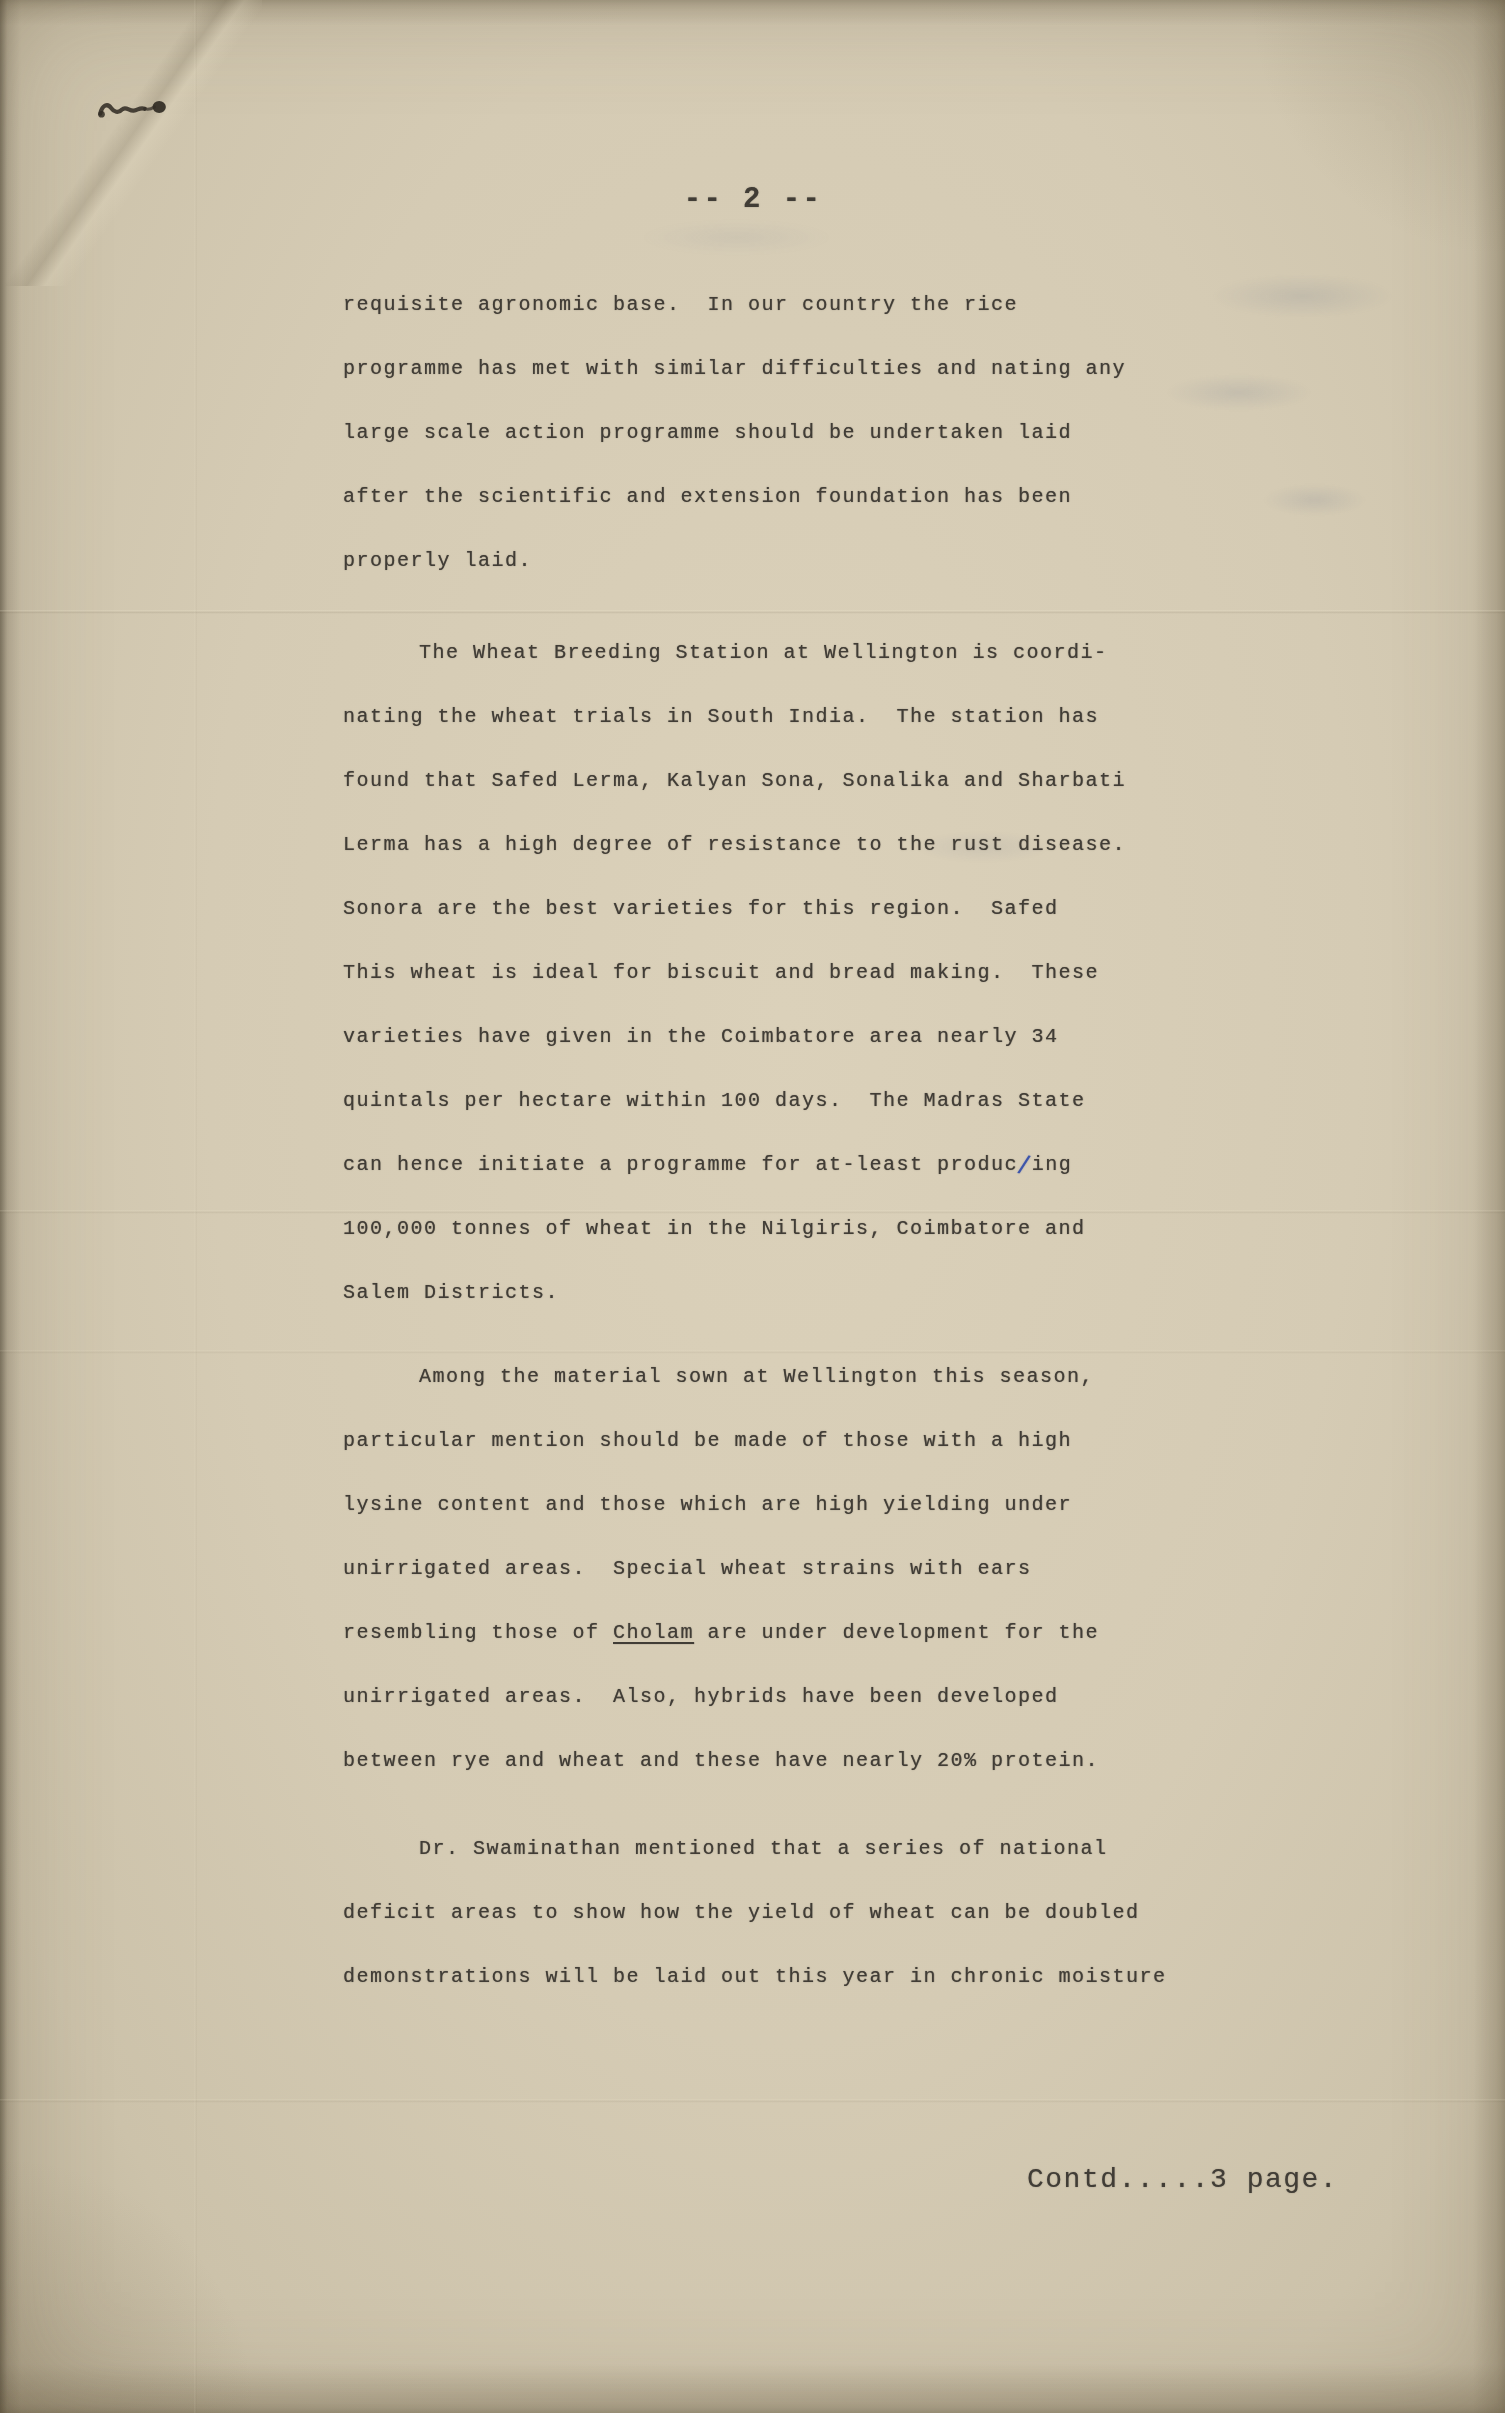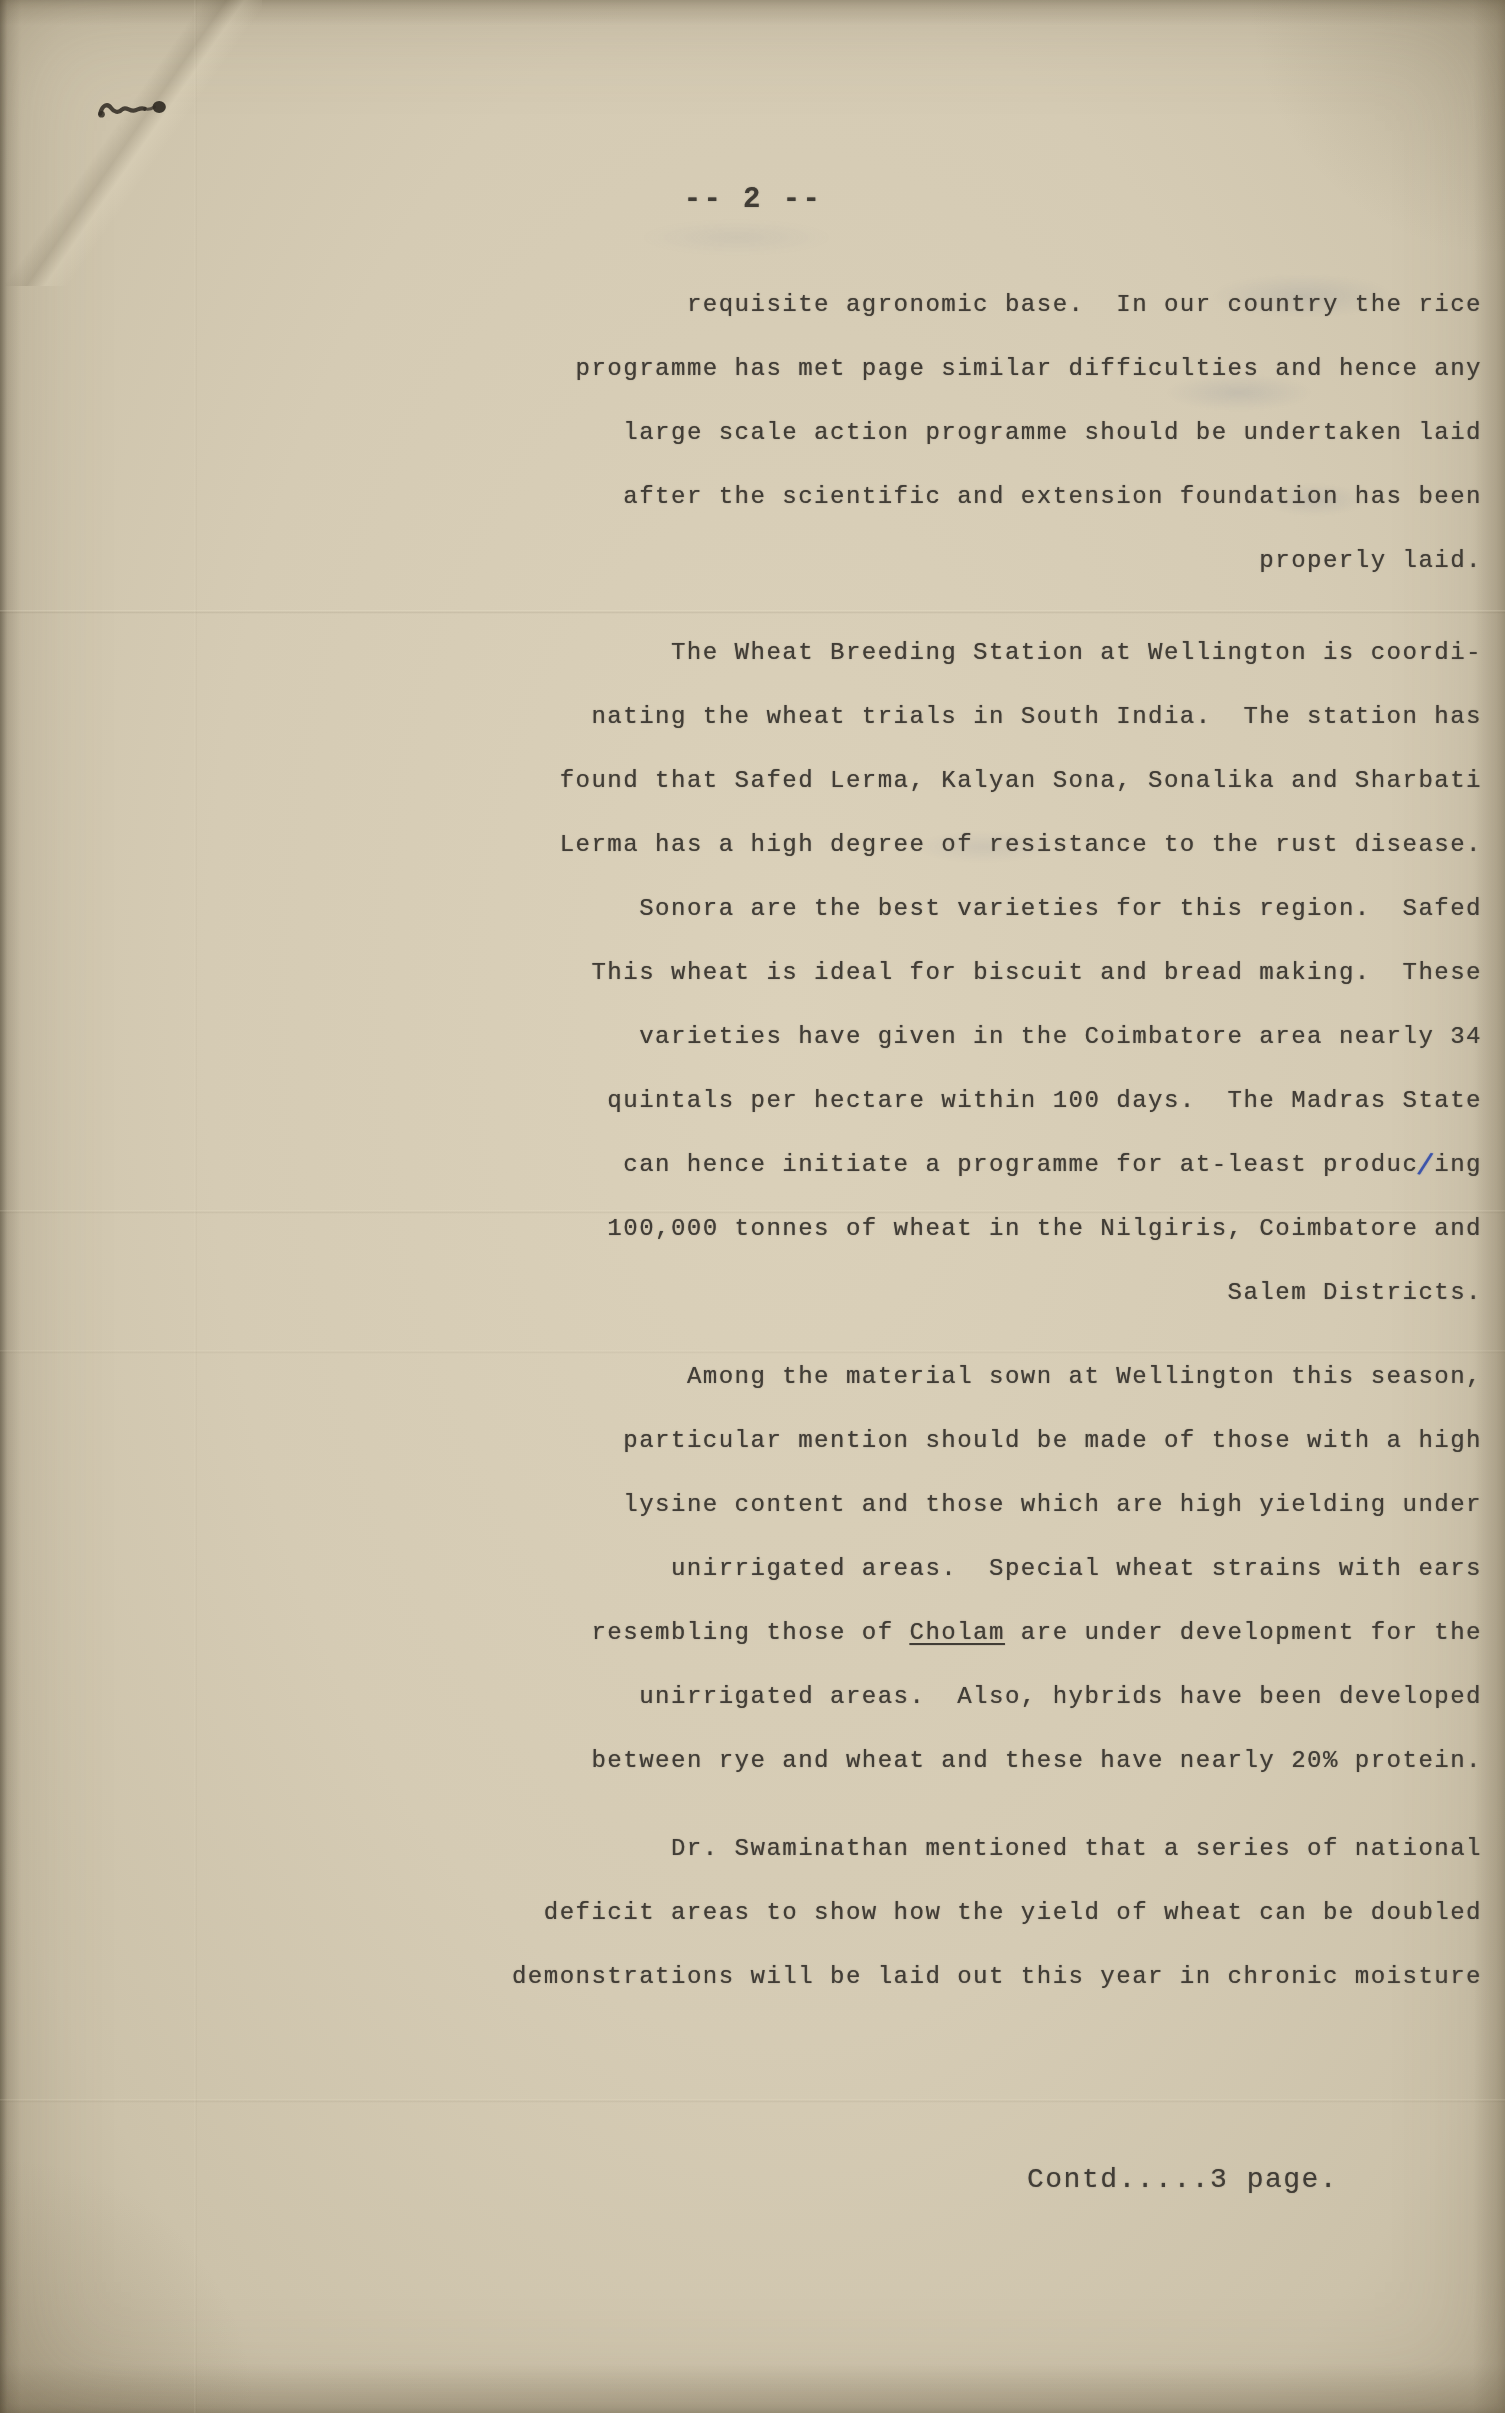--- a/index.html
+++ b/index.html
@@ -33,23 +33,22 @@
     background:linear-gradient(90deg, rgba(240,232,208,0.22) 0 1.2px, rgba(86,74,52,0.10) 1.8px 3px);
   }
   .smudge{
     position:absolute;pointer-events:none;border-radius:50%;
     background:radial-gradient(ellipse at center, rgba(108,118,140,0.16), rgba(108,118,140,0.0) 70%);
     filter:blur(1.8px);
   }
   .text-layer{position:absolute;inset:0;color:#413d36;}
   .line{
     white-space:pre;
-    font-size:24px;line-height:64px;letter-spacing:1.5px;
+    font-size:20px;line-height:64px;letter-spacing:1.5px;
     text-shadow:0 0 1.2px rgba(65,61,54,0.55), 0.3px 0.3px 0 rgba(65,61,54,0.30);
-    text-align:right;
   }
   .para{position:absolute;left:343px;right:24px;}
   .indent{text-indent:76px;}
   .page-number{
     position:absolute;top:181px;left:0;width:100%;
     text-align:center;font-size:29px;line-height:37px;font-weight:700;
     letter-spacing:2.4px;white-space:pre;
     text-shadow:0 0 1.2px rgba(65,61,54,0.6);
   }
   .footer-line{
@@ -96,21 +95,21 @@
     <ellipse cx="104" cy="23" rx="11" ry="10" fill="#2e2921" opacity="0.9"></ellipse>
     <path d="M80 26 C 87 28, 93 25, 96 23" fill="none" stroke="#332e26" stroke-width="5" stroke-linecap="round" opacity="0.75"></path>
   </svg>
 
   <div class="text-layer">
 
     <div class="page-number">-- 2 --</div>
 
     <div class="para" style="top:273px">
       <div class="line">requisite agronomic base.  In our country the rice</div>
-      <div class="line">programme has met page similar difficulties and hence any</div>
+      <div class="line">programme has met with similar difficulties and nating any</div>
       <div class="line">large scale action programme should be undertaken laid</div>
       <div class="line">after the scientific and extension foundation has been</div>
       <div class="line">properly laid.</div>
     </div>
 
     <div class="para" style="top:621px">
       <div class="line indent">The Wheat Breeding Station at Wellington is coordi-</div>
       <div class="line">nating the wheat trials in South India.  The station has</div>
       <div class="line">found that Safed Lerma, Kalyan Sona, Sonalika and Sharbati</div>
       <div class="line">Lerma has a high degree of resistance to the rust disease.</div>

